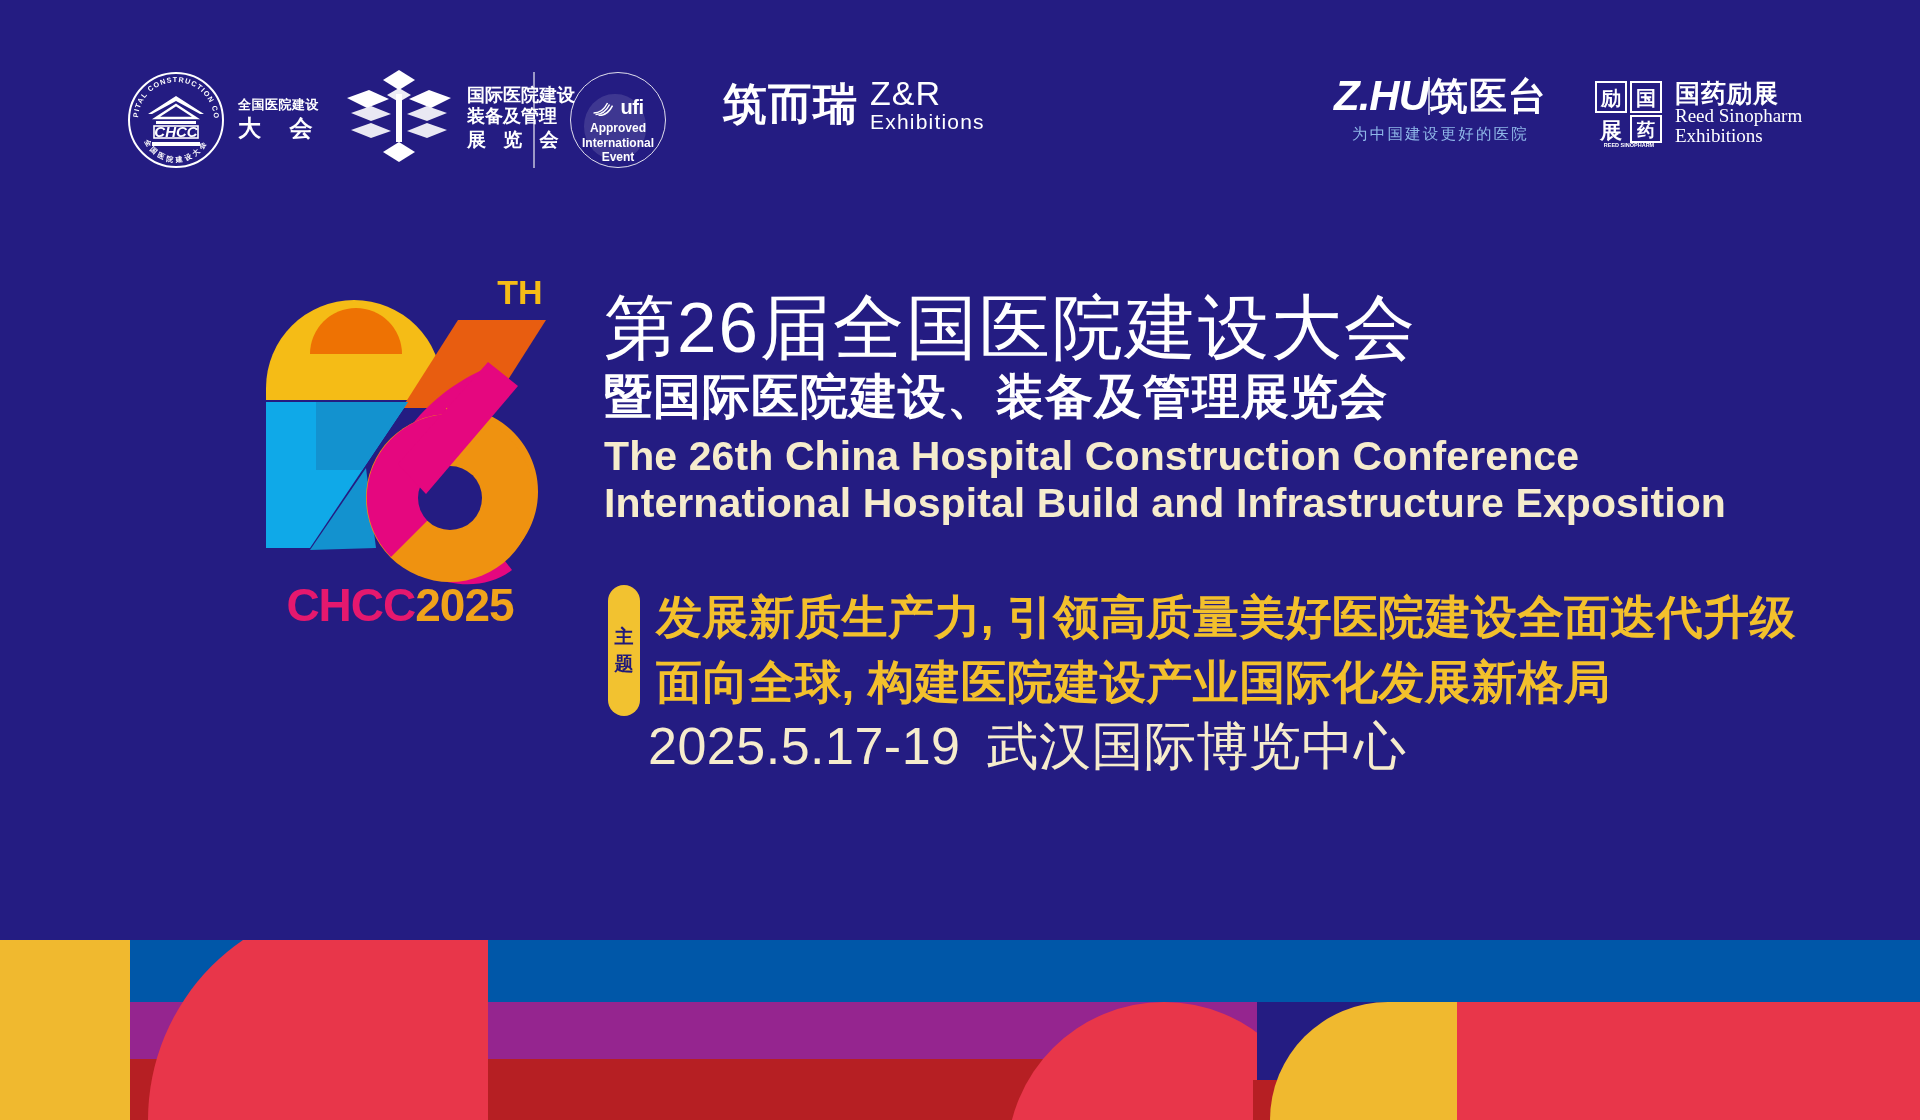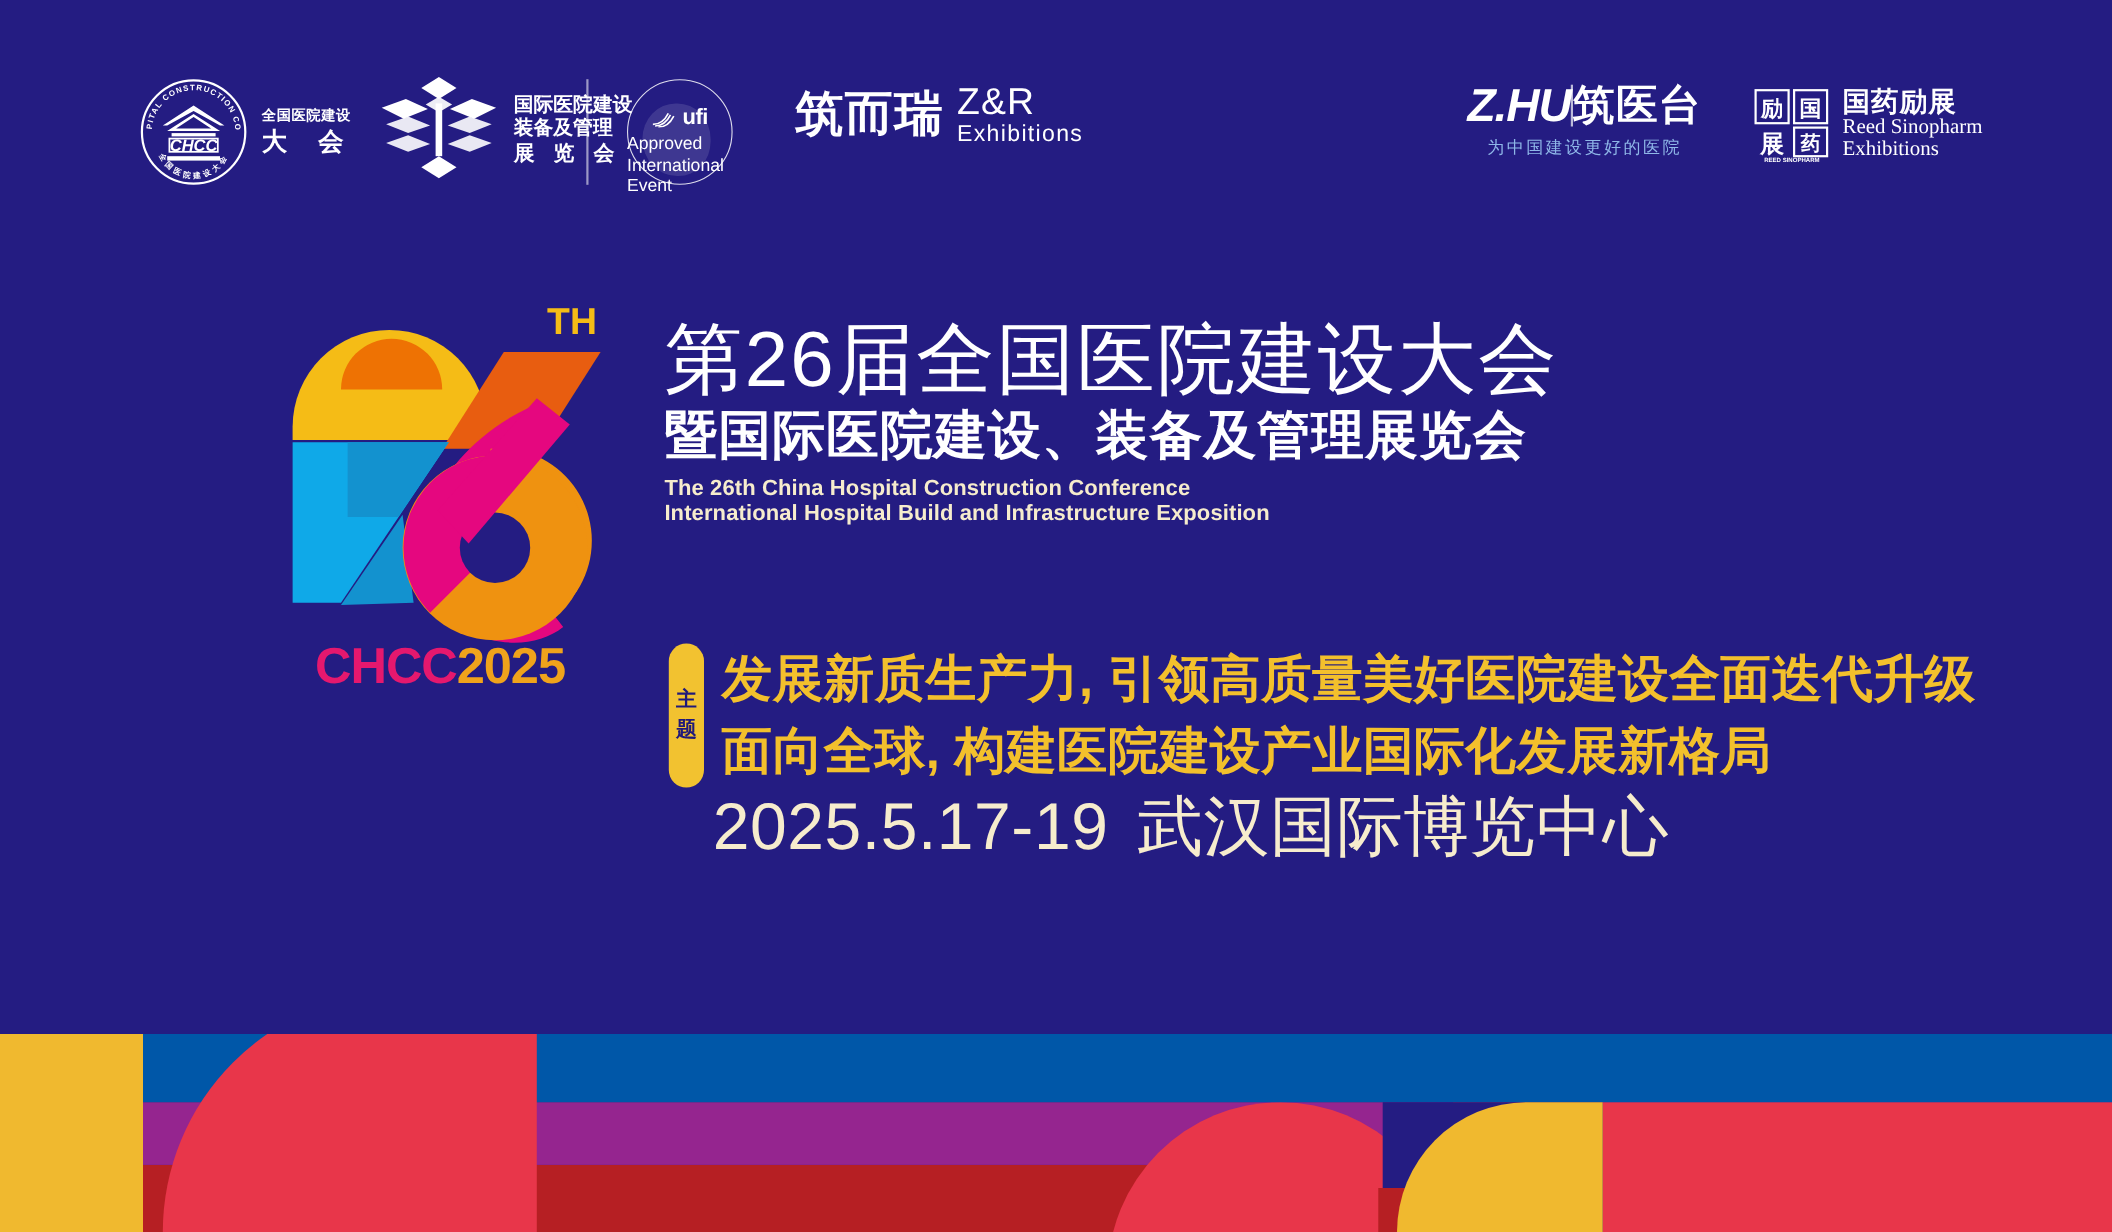--- a/index.html
+++ b/index.html
@@ -40,21 +40,21 @@
   .expo-label .e3{ font-size:19px; font-weight:800; letter-spacing:6px; margin-top:2px; }
 
   .divider-v{ position:absolute; left:533px; top:72px; width:2px; height:96px; background:rgba(255,255,255,.55); }
 
   .logo-ufi{ position:absolute; left:570px; top:72px; width:96px; height:96px; }
   .ufi-ring{ position:absolute; inset:0; border-radius:50%; border:1.6px solid rgba(255,255,255,.85); }
   .ufi-blob{ position:absolute; left:14px; top:22px; width:62px; height:66px; border-radius:50% 50% 48% 52%; background:rgba(255,255,255,.12); }
   .ufi-word{ position:absolute; left:50%; top:27px; transform:translateX(-50%); display:flex; align-items:flex-end; gap:2px; }
   .ufi-word .swoosh{ width:26px; height:16px; }
   .ufi-word .txt{ color:#fff; font-size:20px; font-weight:700; line-height:.85; letter-spacing:-.5px; }
-  .ufi-sub{ position:absolute; left:0; right:0; top:49px; text-align:left; color:#fff; font-size:16px; line-height:1.22; }
+  .ufi-sub{ position:absolute; left:0; right:0; top:49px; text-align:center; color:#fff; font-size:12px; line-height:1.22;font-weight:bold; }
 
   .logo-zr{ position:absolute; left:723px; top:76px; display:flex; align-items:center; gap:12px; }
   .zr-cn{ color:#fff; font-size:44px; font-weight:700; letter-spacing:1px; line-height:1; }
   .zr-en{ color:#fff; line-height:1.02; }
   .zr-en .z1{ font-size:34px; font-weight:400; letter-spacing:1px; }
   .zr-en .z2{ font-size:21px; font-weight:300; letter-spacing:1.2px; }
 
   .logo-zhu{ position:absolute; left:1334px; top:75px; }
   .zhu-row{ display:flex; align-items:center; gap:0; }
   .zhu-en{ color:#fff; font-size:42px; font-weight:800; letter-spacing:-1px; line-height:1; font-style:italic; }
@@ -73,34 +73,34 @@
   .emblem{ position:absolute; left:250px; top:258px; width:300px; height:360px; }
   .emblem-word{ position:absolute; left:250px; top:578px; width:300px; text-align:center;
     font-size:46px; font-weight:800; letter-spacing:-1px; }
   .emblem-word .c{ color:#e5186e; }
   .emblem-word .y{ color:#f0a31b; }
 
   
   .titles{ position:absolute; left:604px; top:292px; width:1270px; }
   .t-cn1{ color:#ffffff; font-size:71px; font-weight:400; letter-spacing:2px; line-height:1.02; white-space:nowrap; }
   .t-cn2{ color:#ffffff; font-size:48px; font-weight:800; letter-spacing:1px; line-height:1.06; margin-top:8px; white-space:nowrap; }
-  .t-en{ margin-top:10px; color:#f6eccd; font-size:20px; font-weight:700; line-height:1.14; letter-spacing:.1px; white-space:nowrap; }
+  .t-en{ margin-top:10px; color:#f6eccd; font-size:41px; font-weight:700; line-height:1.14; letter-spacing:.1px; white-space:nowrap; }
 
   
   .theme{ position:absolute; left:608px; top:585px; display:flex; align-items:stretch; gap:16px; }
   .theme-badge{
     width:32px; border-radius:16px; background:#f2c230; color:#20197a;
     display:flex; flex-direction:column; align-items:center; justify-content:center;
     font-size:19px; font-weight:800; line-height:1.45; padding:6px 0;
   }
   .theme-lines{ color:#f3c02c; font-size:46px; font-weight:700; line-height:1.42; letter-spacing:.4px; white-space:nowrap; }
 
   
   .dateline{ position:absolute; left:648px; top:712px; color:#f6eccd;
-    font-size:60px; font-weight:700; letter-spacing:.5px; white-space:nowrap; }
+    font-size:52px; font-weight:700; letter-spacing:.5px; white-space:nowrap; }
   .dateline .yr{ font-weight:400; }
   .dateline .venue{ margin-left:26px; font-weight:500; }
 
   
   .bands{ position:absolute; left:0; bottom:0; width:1920px; height:180px; overflow:hidden; }
   .band{ position:absolute; left:0; width:1920px; }
   .band-blue{   top:0;   height:62px; background:#0057a8; }
   .band-orange{ top:0;   height:62px; left:611px; width:1309px; background:#ec6a04; }
   .band-purple{ top:62px; height:57px; background:#95258f; }
   .band-darkred{ top:119px; height:61px; background:#b61f23; }

